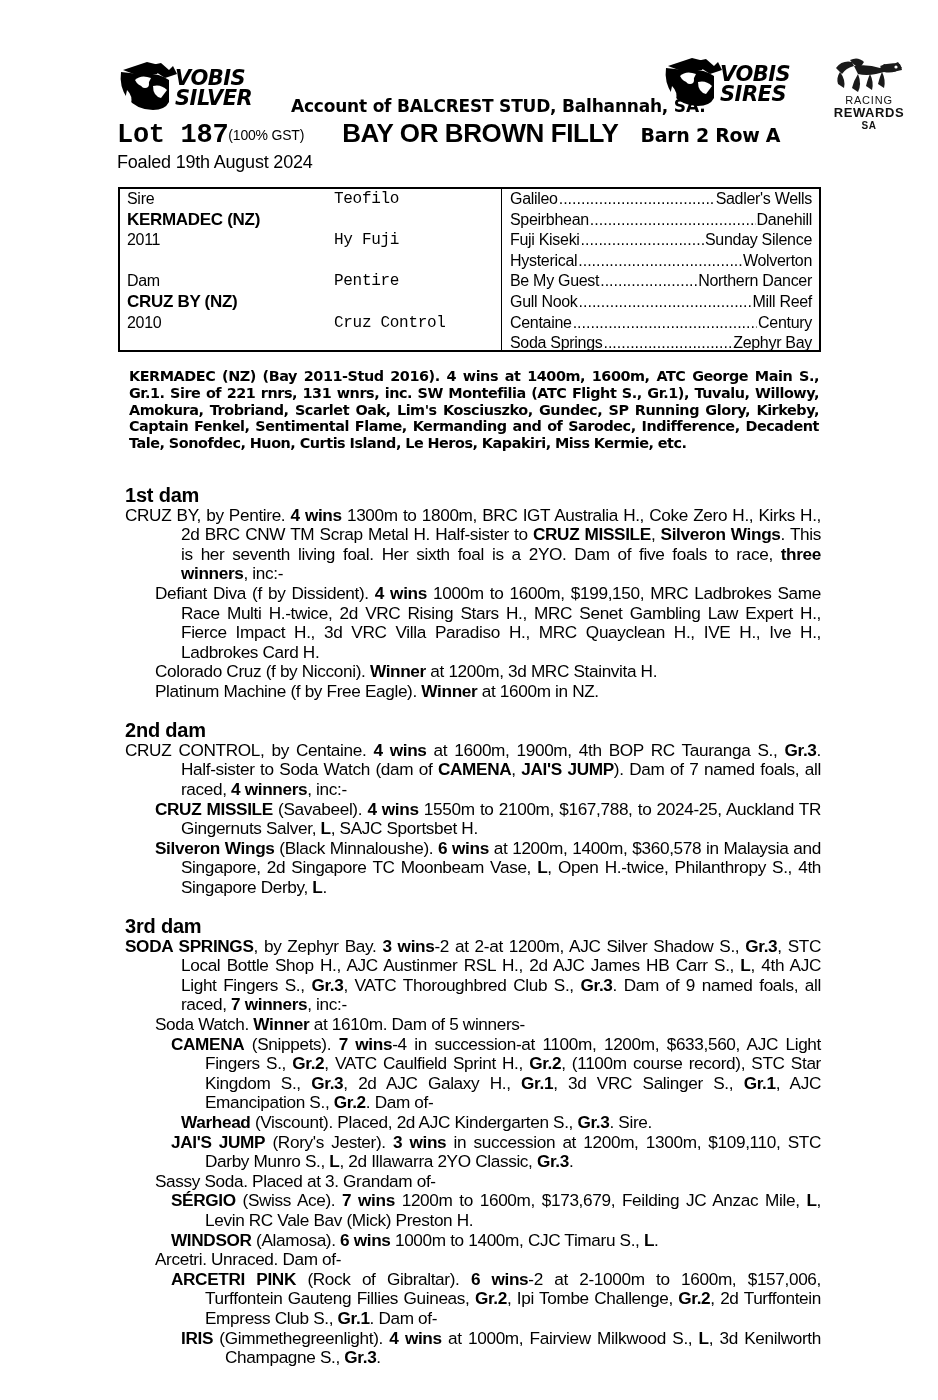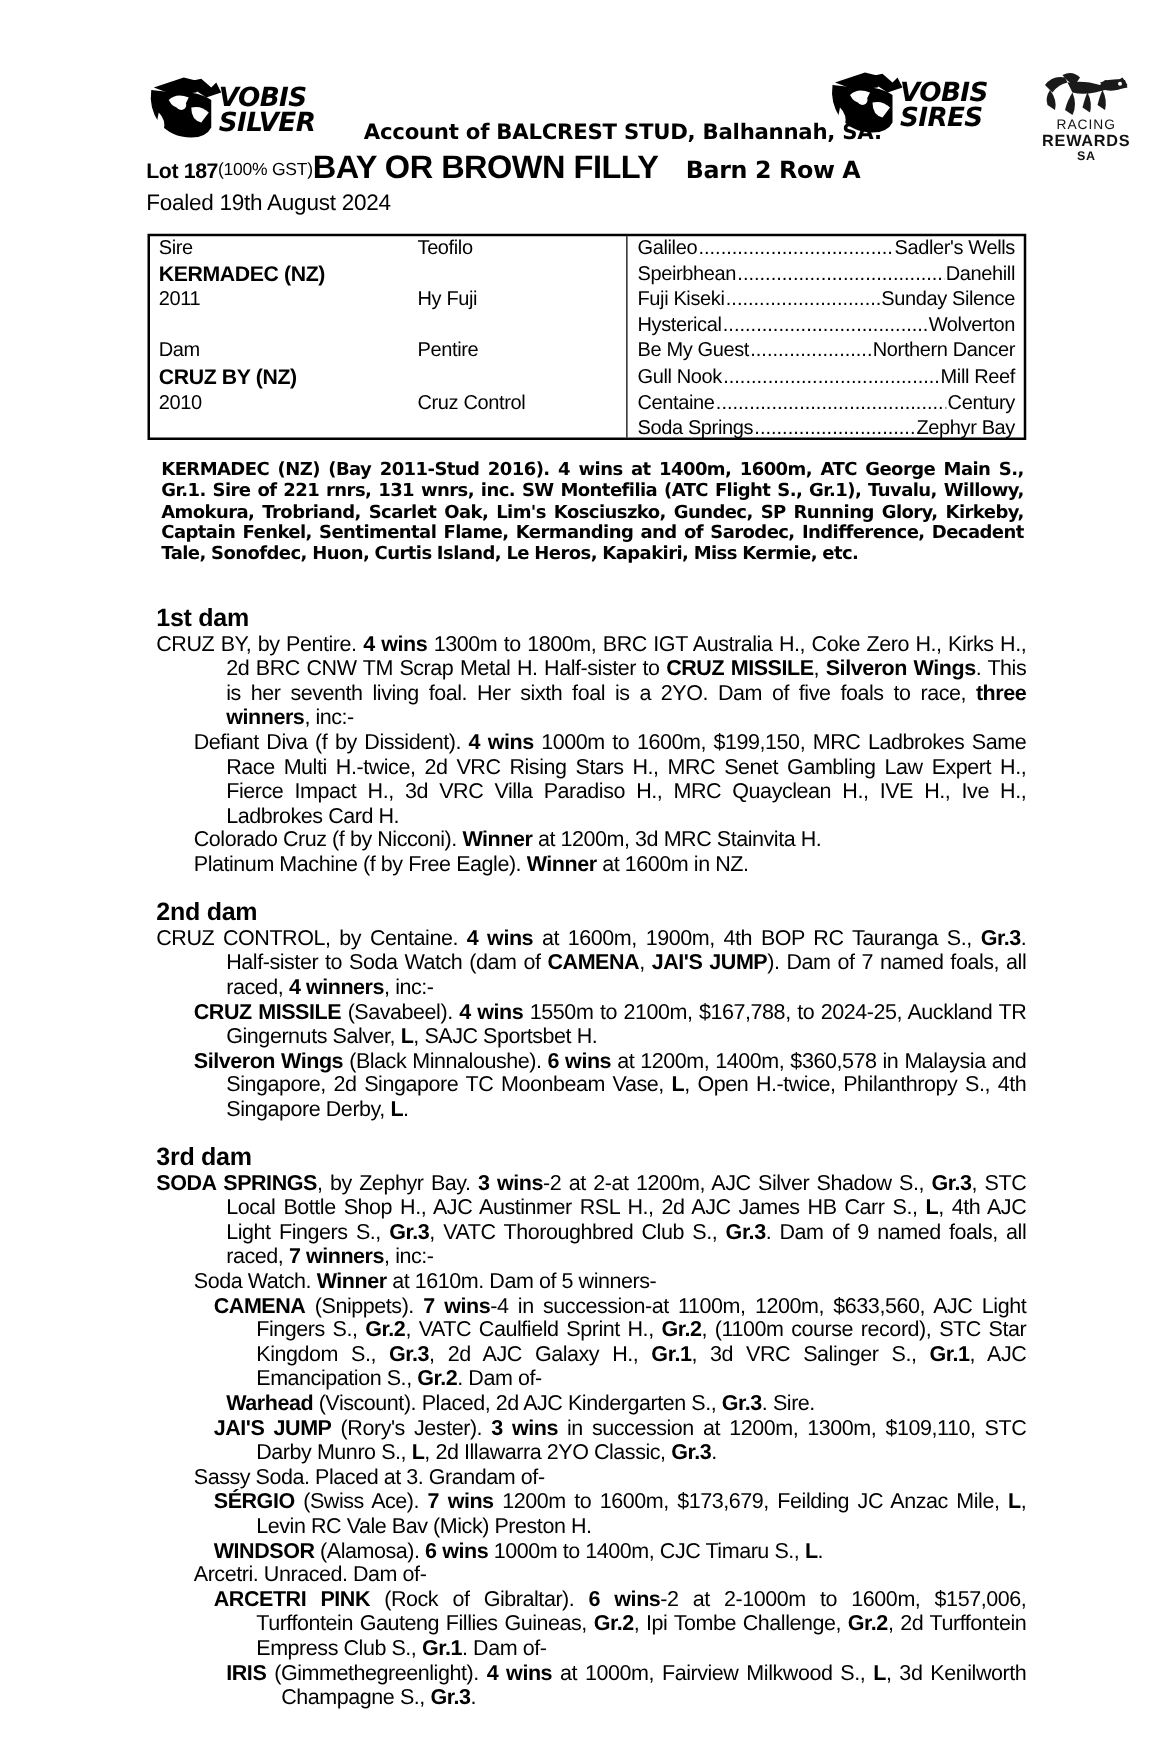--- a/index.html
+++ b/index.html
@@ -101,38 +101,39 @@
 
   .lot-line {
     position: absolute;
     left: 0px;
     top: 66px;
     width: 706px;
     height: 30px;
     white-space: nowrap;
   }
   .lot-number {
-    font-family: Liberation Sans, sans-serif;
-    font-weight: bold;
-    font-size: 17px;
+    font-family: Liberation Mono, monospace;
+    font-weight: bold;
+    font-size: 27px;
     letter-spacing: -0.3px;
     margin-top: 10px;
   }
   .gst-note {
     font-family: "Liberation Sans", sans-serif;
     font-size: 14px;
     letter-spacing: -0.2px;
     position: relative;
     top: -2px;
   }
   .colour-sex {
     font-family: "Liberation Sans", sans-serif;
     font-weight: bold;
     font-size: 26px;
     letter-spacing: -0.4px;
+    margin-left: 38px;
   }
   .barn-row {
     font-family: "DejaVu Sans", sans-serif;
     font-weight: bold;
     font-size: 19px;
     letter-spacing: -0.3px;
     margin-left: 22px;
   }
 
   .foaled-line {
@@ -200,20 +201,21 @@
     position: relative;
     white-space: nowrap;
   }
   .ped-lbl {
     position: absolute;
     left: 7px;
   }
   .ped-gen2 {
     position: absolute;
     left: 214px;
+    font-family: Liberation Mono, monospace;
   }
   .ped-name-bold {
     font-weight: bold;
     font-size: 17px;
     letter-spacing: -0.3px;
   }
   .ped-r-inner {
     position: absolute;
     left: 8px;
     right: 7px;

